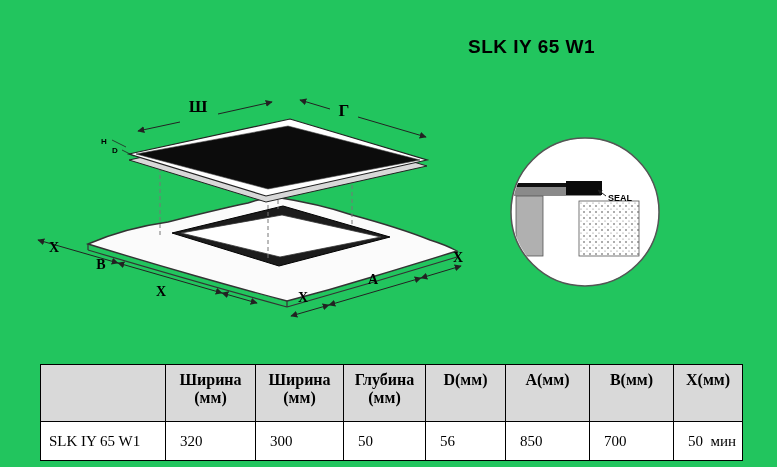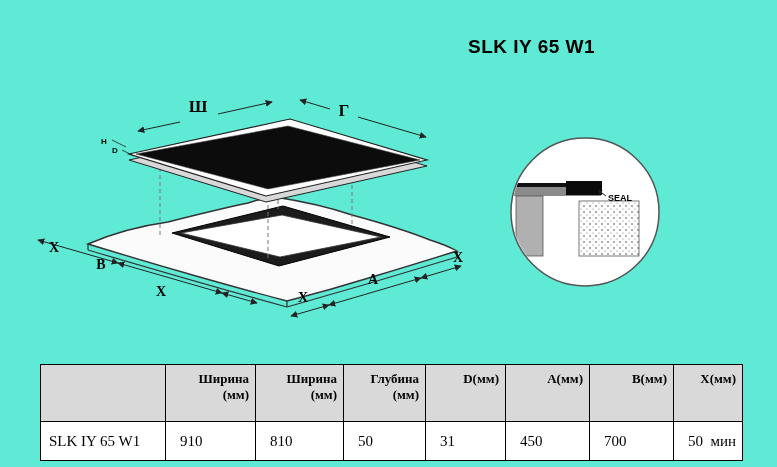--- a/index.html
+++ b/index.html
@@ -1,39 +1,39 @@
 <!DOCTYPE html>
 <html><head>
 <meta charset="utf-8">
 <style>
   html, body { margin:0; padding:0; background:#fff; }
   .page {
-    position:relative; width:777px; height:467px; background:#5eead4;
+    position:relative; width:777px; height:467px; background:#22c55e;
     font-family:"Liberation Serif", serif; overflow:hidden; color:#000;
   }
   .title {
     position:absolute; left:468px; top:36px;
     font-family:"Liberation Sans", sans-serif; font-weight:bold; font-size:19px;
     letter-spacing:0.5px; white-space:nowrap;
   }
   .diagram { position:absolute; left:0; top:70px; }
 
   .lblBig   { font:bold 17px "Liberation Serif", serif; fill:#000; }
   .lblDim   { font:bold 14px "Liberation Serif", serif; fill:#000; }
   .lblSmall { font:bold 9px  "Liberation Sans", sans-serif; fill:#000; }
   .lblTiny  { font:bold 8px  "Liberation Sans", sans-serif; fill:#000; }
 
   .spec-table {
     position:absolute; left:40px; top:364px;
     border-collapse:collapse; table-layout:fixed; font-size:15px;
   }
   .spec-table th {
     background:#d9d9d9; border:1px solid #000; font-weight:bold;
-    text-align:right; vertical-align:top; padding:6px 6px; height:44px;
-    font-size:13px;
+    text-align:center; vertical-align:top; padding:6px 6px; height:44px;
+    font-size:16px;
   }
   .spec-table td {
     background:#fff; border:1px solid #000; text-align:left;
     vertical-align:middle; padding:4px 6px 4px 14px; height:30px;
   }
   .spec-table td.model { padding-left:8px; }
 </style>
 </head>
 <body>
 
@@ -147,24 +147,24 @@
       <th>Ширина (мм)</th>
       <th>Ширина (мм)</th>
       <th>Глубина (мм)</th>
       <th>D(мм)</th>
       <th>A(мм)</th>
       <th>B(мм)</th>
       <th>X(мм)</th>
     </tr>
     <tr>
       <td class="model">SLK IY 65 W1</td>
-      <td>910</td>
-      <td>810</td>
+      <td>320</td>
+      <td>300</td>
       <td>50</td>
-      <td>31</td>
-      <td>450</td>
+      <td>56</td>
+      <td>850</td>
       <td>700</td>
       <td>50&nbsp;&nbsp;мин</td>
     </tr>
   </tbody>
     </table>
 
 </div>
 
 </body></html>

